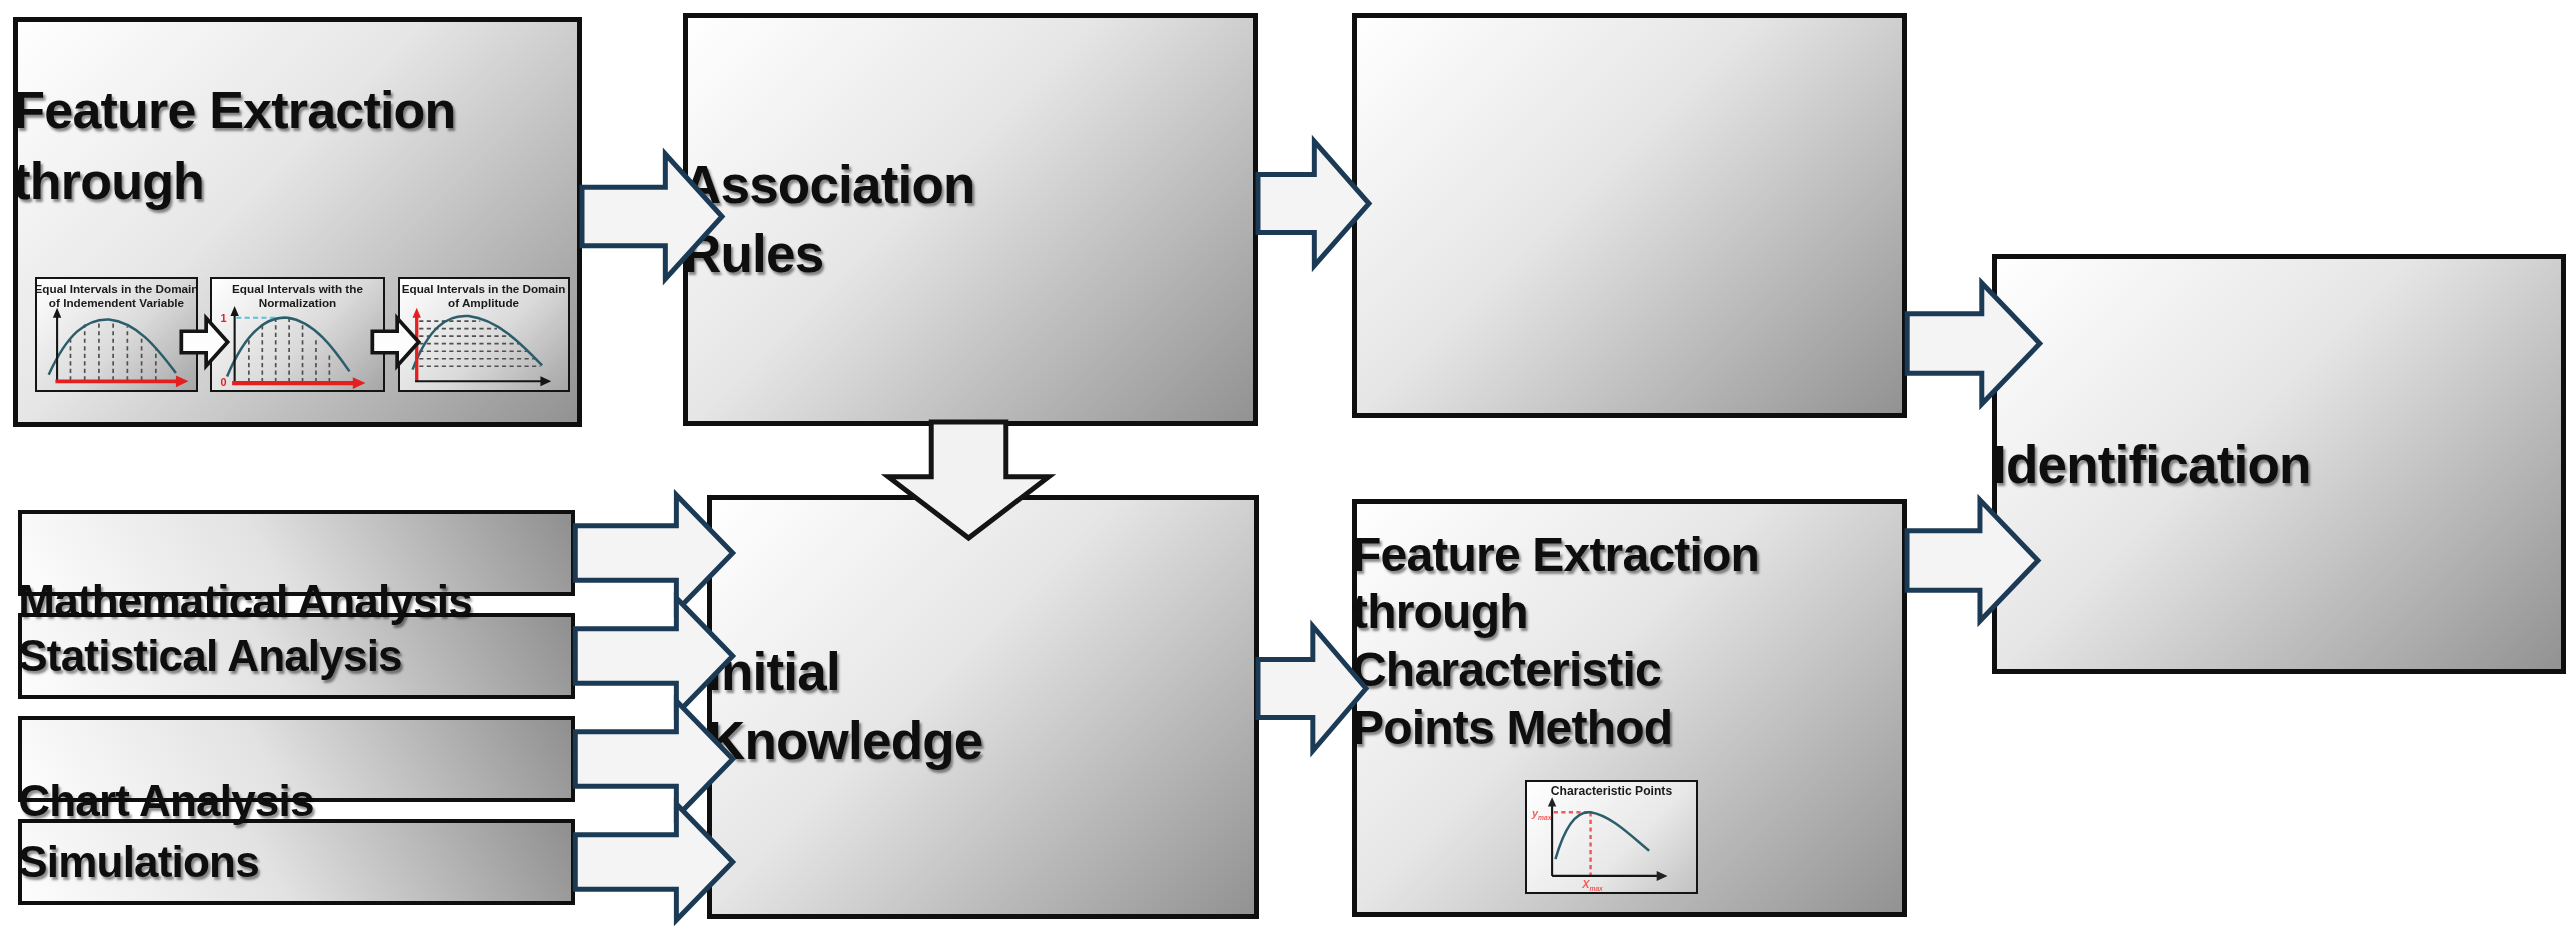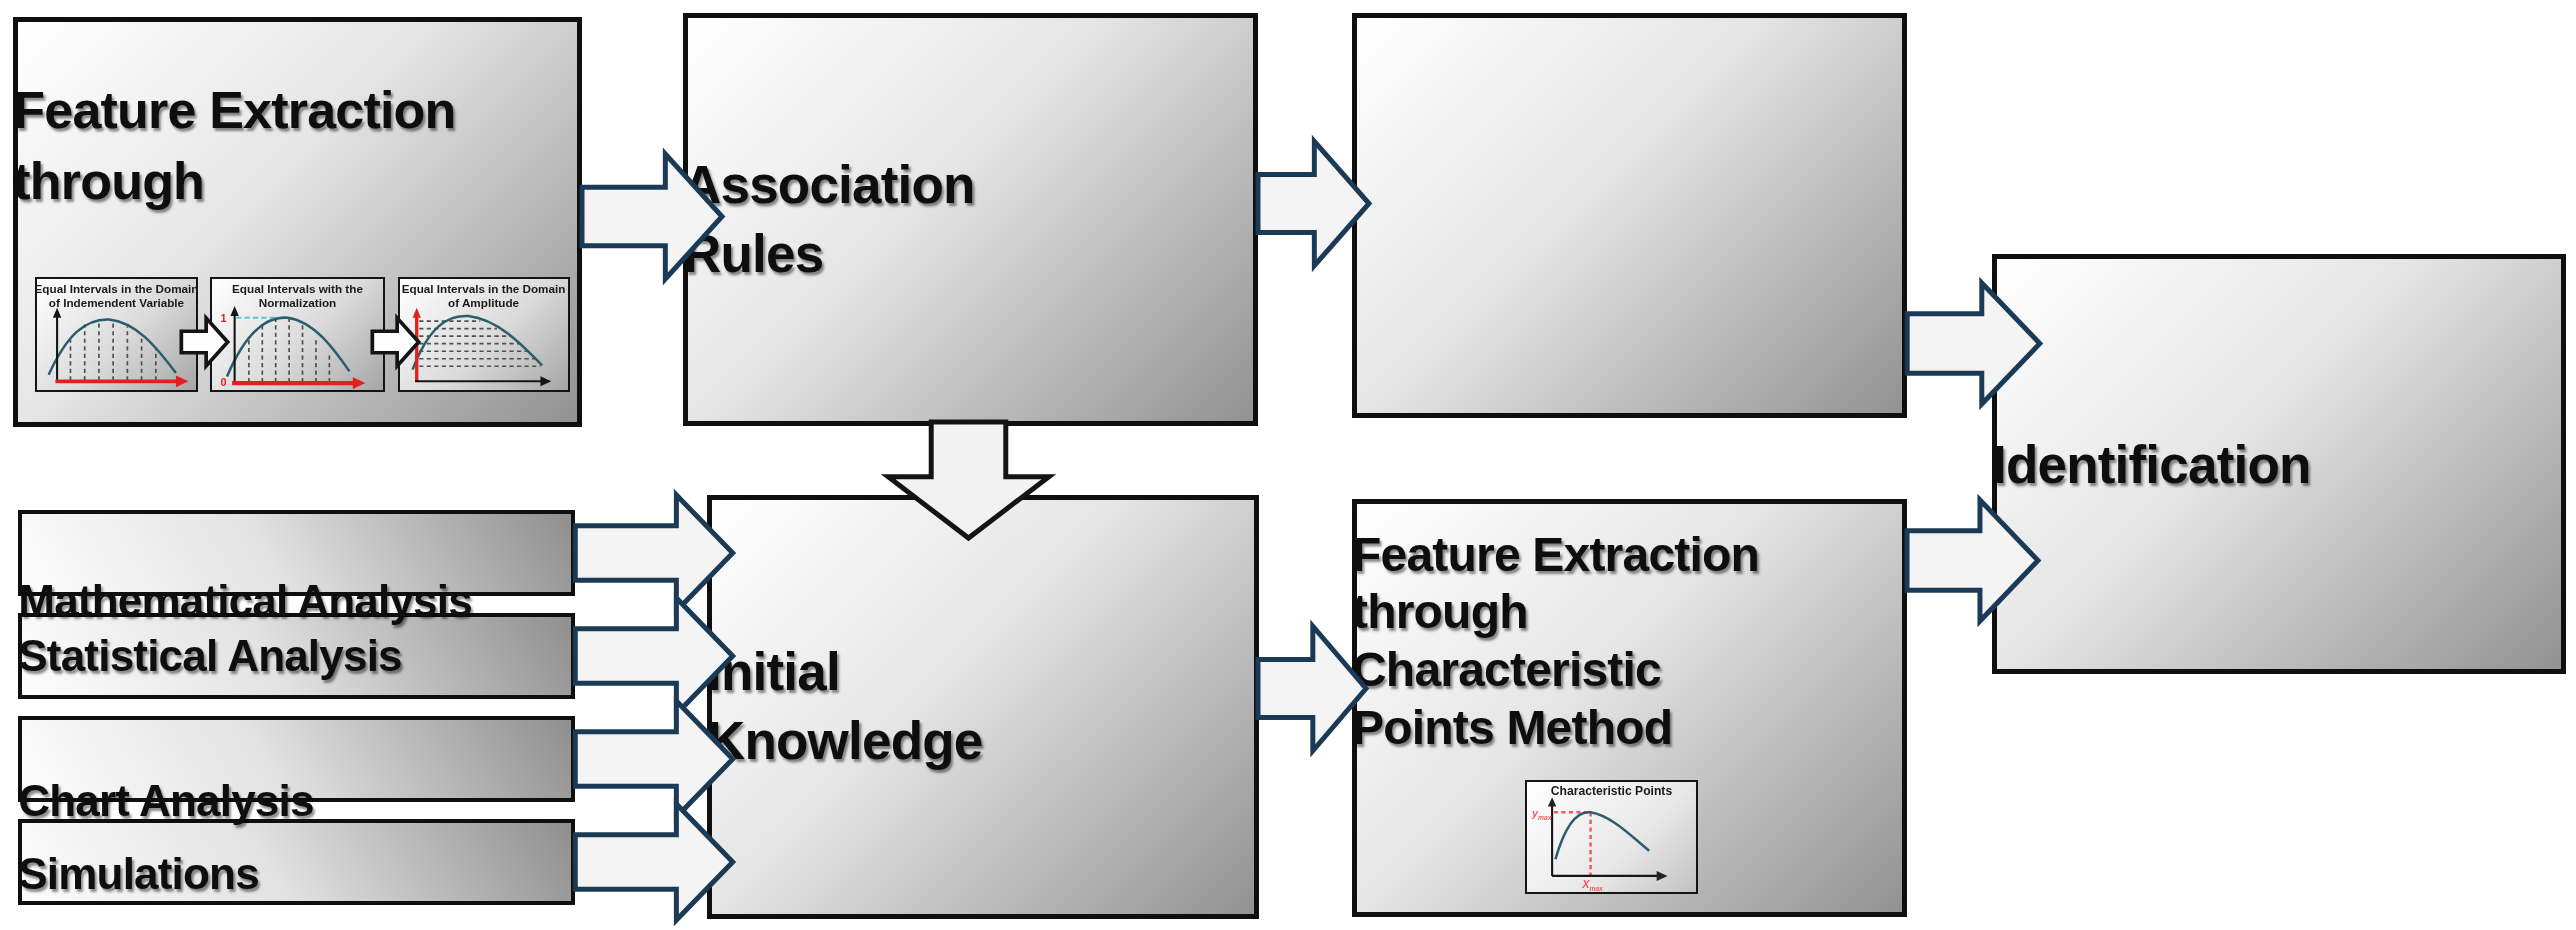--- a/index.html
+++ b/index.html
@@ -76,21 +76,21 @@
 
   <div class="label" style="left:18.3px;top:510px;width:557px;height:86px;font-size:44px;margin-top:48px;">
     <span>Mathematical Analysis</span>
   </div>
   <div class="label" style="left:18.3px;top:613px;width:557px;height:86px;font-size:44px;">
     <span>Statistical Analysis</span>
   </div>
   <div class="label" style="left:18.3px;top:716px;width:557px;height:86px;font-size:44px;margin-top:42px;">
     <span>Chart Analysis</span>
   </div>
-  <div class="label" style="left:18.3px;top:819px;width:557px;height:86px;font-size:44px;margin-top:12px;">
+  <div class="label" style="left:18.3px;top:819px;width:557px;height:86px;font-size:44px;">
     <span>Simulations</span>
   </div>
 
   <div class="label" style="left:707px;top:495px;width:552px;height:424px;font-size:53px;line-height:1.3;">
     <span>Initial</span>
     <span>Knowledge</span>
   </div>
 
   <div class="label" style="left:1352px;top:504px;width:555px;height:274px;font-size:48px;line-height:1.2;">
     <span>Feature Extraction</span>

